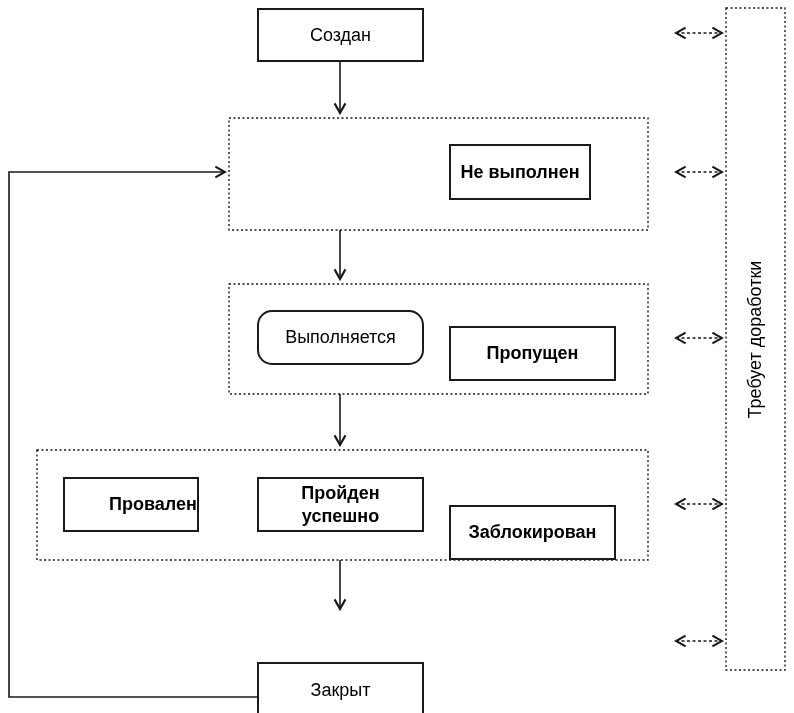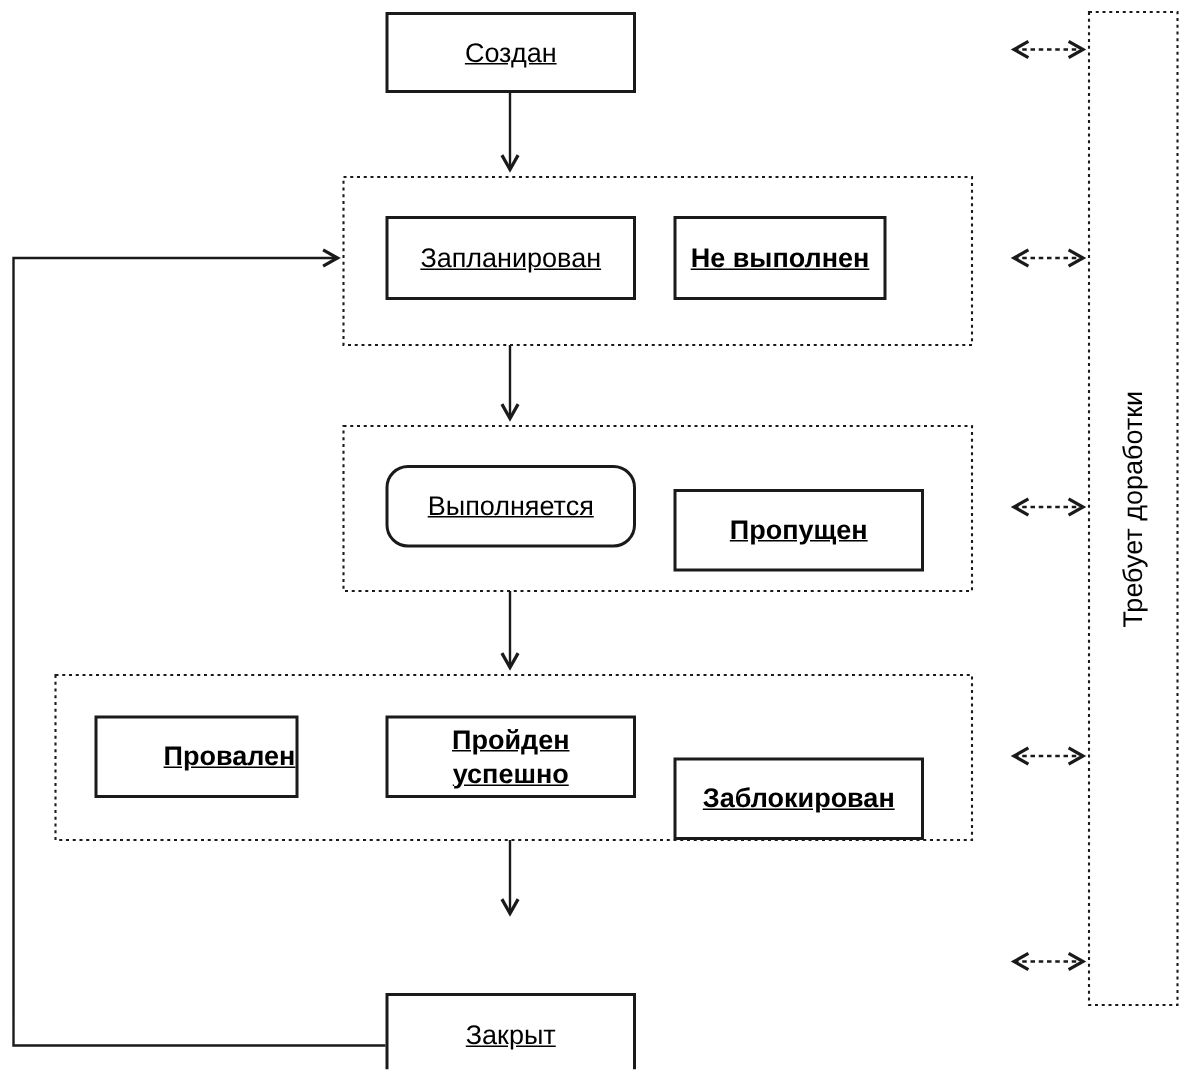--- a/index.html
+++ b/index.html
@@ -26,21 +26,20 @@
     box-sizing: border-box;
     background: #ffffff;
     border: 2px solid #1a1a1a;
     display: flex;
     align-items: center;
     justify-content: center;
     text-align: center;
     font-size: 18px;
     line-height: 1.25;
     white-space: pre-line;
-    text-decoration: underline;
   }
   .node.bold { font-weight: bold; }
 
   .node-created    { left: 257px; top:   8px; width: 167px; height: 54px; }
   .node-planned    { left: 257px; top: 144px; width: 167px; height: 56px; }
   .node-notexec    { left: 449px; top: 144px; width: 142px; height: 56px; }
   .node-executing  { left: 257px; top: 310px; width: 167px; height: 55px; border-radius: 15px; }
   .node-skipped    { left: 449px; top: 310px; width: 167px; height: 55px; margin-top: 16px; }
   .node-failed     { left:  63px; top: 477px; width: 136px; height: 55px; padding-left: 44px; }
   .node-passed     { left: 257px; top: 477px; width: 167px; height: 55px; }
@@ -91,23 +90,20 @@
     <path d="M676,172 L722,172" fill="none" stroke="#1a1a1a" stroke-width="1.6" stroke-dasharray="3 2.5" marker-start="url(#vee)" marker-end="url(#vee)"></path>
     <path d="M676,338 L722,338" fill="none" stroke="#1a1a1a" stroke-width="1.6" stroke-dasharray="3 2.5" marker-start="url(#vee)" marker-end="url(#vee)"></path>
     <path d="M676,504 L722,504" fill="none" stroke="#1a1a1a" stroke-width="1.6" stroke-dasharray="3 2.5" marker-start="url(#vee)" marker-end="url(#vee)"></path>
     <path d="M676,641 L722,641" fill="none" stroke="#1a1a1a" stroke-width="1.6" stroke-dasharray="3 2.5" marker-start="url(#vee)" marker-end="url(#vee)"></path>
   </svg>
 
   <div class="node node-created">
     <span>Создан</span>
   </div>
 
-  <div class="node node-planned">
-    <span>Запланирован</span>
-  </div>
 
   <div class="node bold node-notexec">
     <span>Не выполнен</span>
   </div>
 
   <div class="node node-executing">
     <span>Выполняется</span>
   </div>
 
   <div class="node bold node-skipped">

